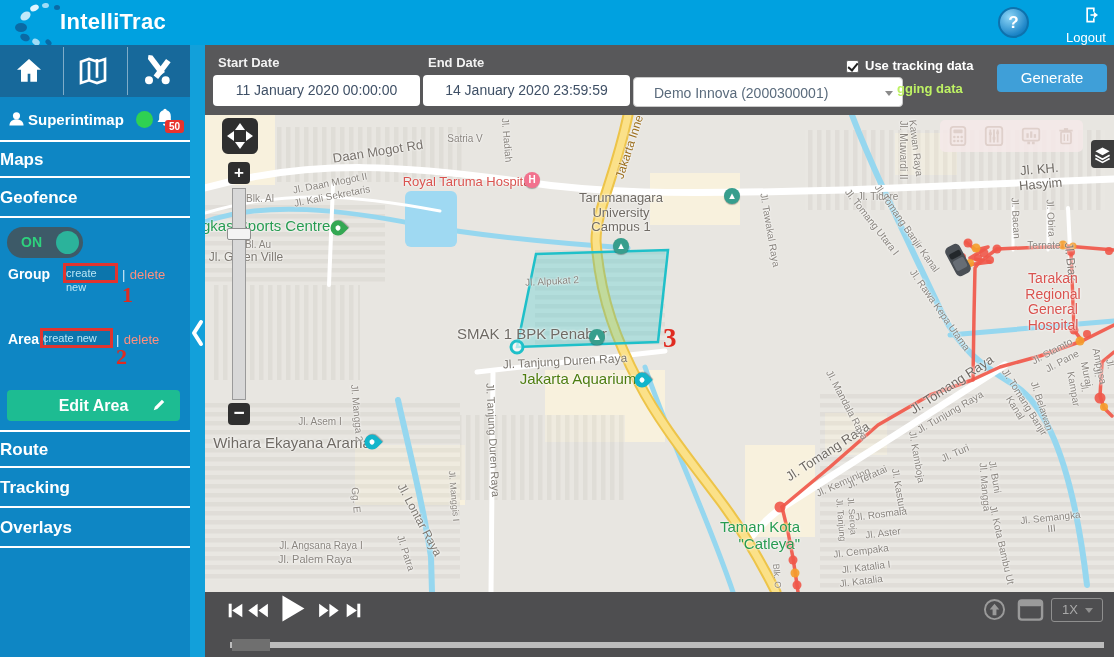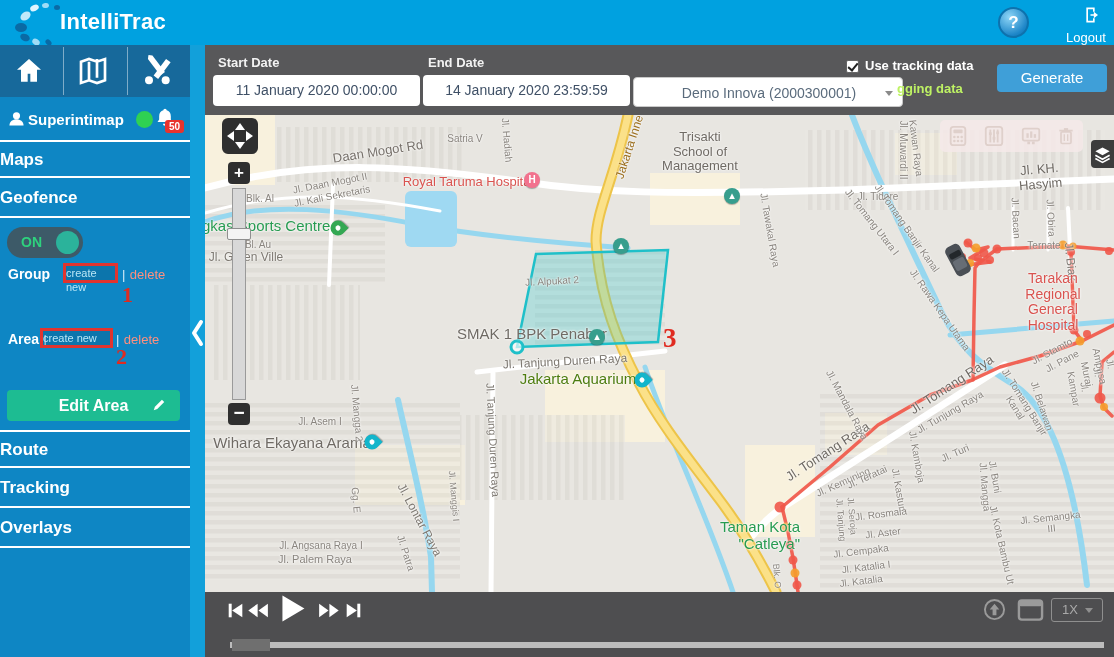--- a/index.html
+++ b/index.html
@@ -37,21 +37,21 @@
   #toggle{left:7px;top:182px;width:76px;height:31px;border-radius:17px;background:#3d5a68;}
   #toggle .on{position:absolute;left:14px;top:7px;color:#2ed17e;font-weight:700;font-size:14px;}
   #toggle .knob{position:absolute;right:4px;top:4px;width:23px;height:23px;border-radius:50%;background:#2bb39b;}
   .rowlabel{color:#fff;font-weight:700;font-size:14px;}
   .redbox{border:3px solid #e0342f;background:rgba(0,0,0,.12);color:#b9e6f6;font-size:12px;
     line-height:14px;}
   .pipe{color:#d6ecf8;font-size:13px;}
   .del{color:#ff8f7e;font-size:13px;}
   .annot{font-family:"Liberation Serif",serif;font-weight:700;color:#e02b20;}
   .select{background:#fff;border:1px solid #c9c9c9;border-radius:3px;color:#5a6b7c;
-    font-size:14px;line-height:30px;padding-left:2px;text-align:center;}
+    font-size:14px;line-height:30px;padding-left:20px;}
   .caret{position:absolute;right:9px;top:13px;width:0;height:0;border-left:4px solid transparent;
     border-right:4px solid transparent;border-top:5px solid #8a8a8a;}
   #editarea{left:7px;top:345px;width:173px;height:31px;background:#1dbc92;border-radius:4px;
     color:#fff;font-size:16px;font-weight:700;text-align:center;line-height:31px;}
   #editarea svg{position:absolute;right:14px;top:8px;}
   #collapse-strip{left:190px;top:45px;width:15px;height:612px;background:#12a0da;}
   #collapse-strip svg{position:absolute;left:1px;top:273px;}
 
   
   #topbar{left:205px;top:45px;width:909px;height:70px;background:#58585a;}
@@ -333,23 +333,23 @@
       </g>
     </svg>
 
     <div id="map-labels" class="abs">
         <span class="mlabel" style="left: 173px; top: 37px; font-size: 13px; color: rgb(119, 113, 107); transform: translate(-50%, -50%) rotate(-9deg);">Daan Mogot Rd</span>
         <span class="mlabel" style="left: 125px; top: 68px; font-size: 10px; color: rgb(138, 133, 127); transform: translate(-50%, -50%) rotate(-11deg);">Jl. Daan Mogot II</span>
         <span class="mlabel" style="left: 127px; top: 81px; font-size: 10px; color: rgb(138, 133, 127); transform: translate(-50%, -50%) rotate(-11deg);">Jl. Kali Sekretaris</span>
         <span class="mlabel" style="left: 263px; top: 67px; font-size: 13px; color: rgb(217, 83, 79); transform: translate(-50%, -50%) rotate(0deg);">Royal Taruma Hospital</span>
         <span class="mlabel" style="left: 260px; top: 24px; font-size: 10px; color: rgb(138, 133, 127); transform: translate(-50%, -50%) rotate(0deg);">Satria V</span>
         <span class="mlabel" style="left: 425px; top: 32px; font-size: 12px; color: rgb(156, 111, 31); transform: translate(-50%, -50%) rotate(-72deg);">Jakarta Inne</span>
-        <span class="mlabel" style="left: 495px; top: 37px; font-size: 13px; color: rgb(111, 106, 100); transform: translate(-50%, -50%) rotate(0deg);">Trisakti
-School of
-Management</span>
+        <span class="mlabel" style="left: 416px; top: 98px; font-size: 13px; color: rgb(111, 106, 100); transform: translate(-50%, -50%) rotate(0deg);">Tarumanagara
+University
+Campus 1</span>
         <span class="mlabel" style="left: 698px; top: 35px; font-size: 10px; color: rgb(138, 133, 127); transform: translate(-50%, -50%) rotate(90deg);">Jl. Muwardi II</span>
         <span class="mlabel" style="left: 711px; top: 33px; font-size: 10px; color: rgb(138, 133, 127); transform: translate(-50%, -50%) rotate(83deg);">Kawan Raya</span>
         <span class="mlabel" style="left: 835px; top: 62px; font-size: 13px; color: rgb(111, 106, 100); transform: translate(-50%, -50%) rotate(-5deg);">Jl. KH. Hasyim</span>
         <span class="mlabel" style="left: 673px; top: 82px; font-size: 10px; color: rgb(138, 133, 127); transform: translate(-50%, -50%) rotate(0deg);">Jl. Tidore</span>
         <span class="mlabel" style="left: 811px; top: 103px; font-size: 10px; color: rgb(138, 133, 127); transform: translate(-50%, -50%) rotate(87deg);">Jl. Bacan</span>
         <span class="mlabel" style="left: 846px; top: 103px; font-size: 10px; color: rgb(138, 133, 127); transform: translate(-50%, -50%) rotate(87deg);">Jl. Obira</span>
         <span class="mlabel" style="left: 865px; top: 147px; font-size: 12px; color: rgb(125, 120, 113); transform: translate(-50%, -50%) rotate(84deg);">Jl. Biak</span>
         <span class="mlabel" style="left: 839px; top: 131px; font-size: 10px; color: rgb(138, 133, 127); transform: translate(-50%, -50%) rotate(0deg);">Ternate</span>
         <span class="mlabel" style="left: 667px; top: 107px; font-size: 10px; color: rgb(138, 133, 127); transform: translate(-50%, -50%) rotate(52deg);">Jl. Tomang Utara I</span>
         <span class="mlabel" style="left: 702px; top: 113px; font-size: 10px; color: rgb(138, 133, 127); transform: translate(-50%, -50%) rotate(55deg);">Jl. Tomang Banjir Kanal</span>

